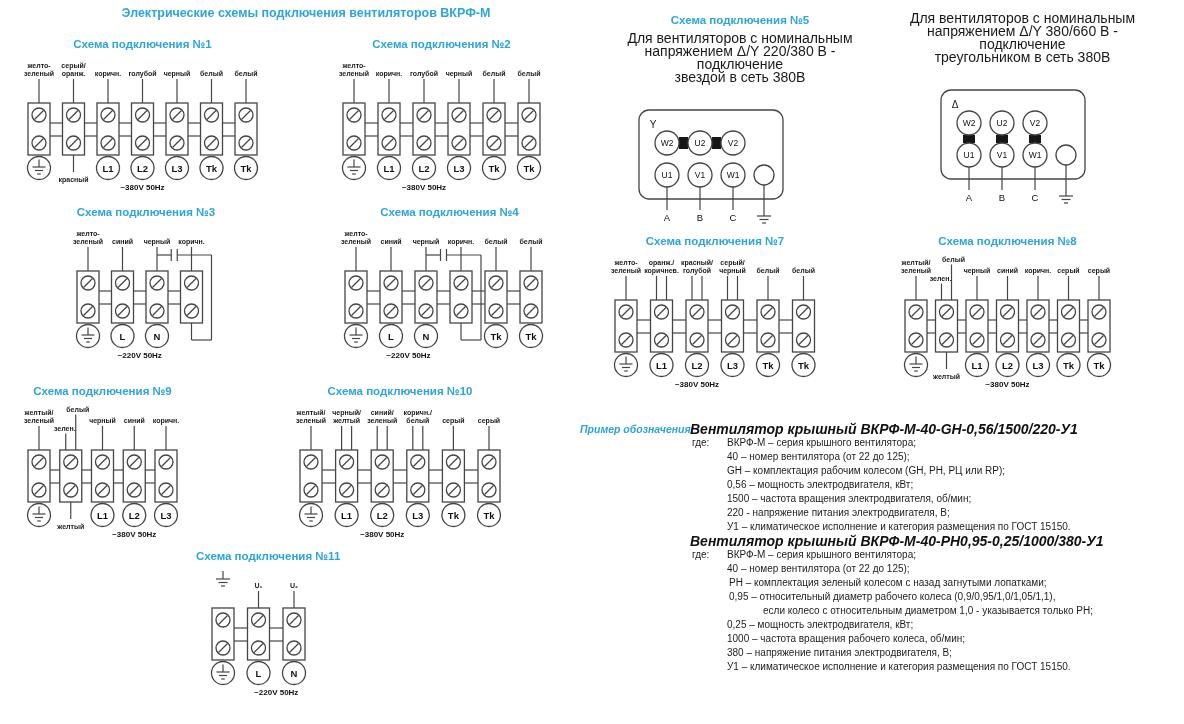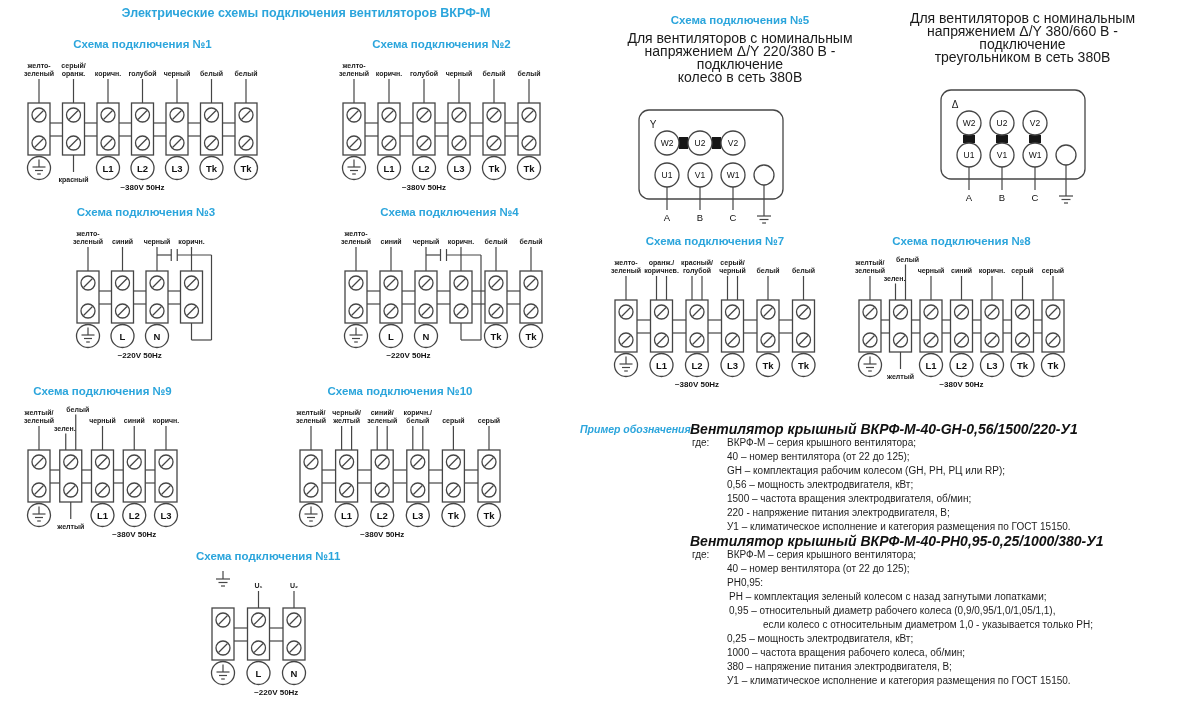--- a/index.html
+++ b/index.html
@@ -343,21 +343,21 @@
           <line x1="132" y1="116" x2="132" y2="99" class="wire"></line>
         </g>
         <text x="79.5" y="134" text-anchor="middle" class="volt">~220V 50Hz</text>
       </svg>
   </div>
   <div class="scheme" id="scheme-4" style="left: 602px; top: 12px; width: 276px;">
     <div class="scheme-title">Схема подключения №5</div>
     <div class="m-desc">
         <div>Для вентиляторов с номинальным</div>
         <div>напряжением Δ/Y 220/380 В - подключение</div>
-        <div>колесо в сеть 380В</div>
+        <div>звездой в сеть 380В</div>
       </div>
     <svg width="170" height="133" style="margin-left: 29px;">
         <rect x="8" y="8" width="144" height="89" rx="10" class="blk"></rect>
         <text x="22" y="26" text-anchor="middle" class="msym">Y</text>
         <rect x="48" y="35" width="9" height="12" class="jmp"></rect>
         <rect x="81" y="35" width="9" height="12" class="jmp"></rect>
         <circle cx="36" cy="41" r="12" class="blk"></circle>
         <text x="36" y="44" text-anchor="middle" class="mlb">W2</text>
         <circle cx="36" cy="73" r="12" class="blk"></circle>
         <text x="36" y="76" text-anchor="middle" class="mlb">U1</text>
@@ -500,21 +500,21 @@
         <line x1="200" y1="63.5" x2="209" y2="54.5" class="wire"></line>
         <circle cx="204.5" cy="87" r="7" class="blk"></circle>
         <line x1="200" y1="91.5" x2="209" y2="82.5" class="wire"></line>
         <line x1="204.5" y1="23" x2="204.5" y2="47" class="wire"></line>
         <text x="204.5" y="20" text-anchor="middle" class="lbl">белый</text>
         <circle cx="204.5" cy="112" r="11.5" class="blk"></circle>
         <text x="204.5" y="115.5" text-anchor="middle" class="tlb">Tk</text>
         <text x="98" y="134" text-anchor="middle" class="volt">~380V 50Hz</text>
       </svg>
   </div>
-  <div class="scheme" id="scheme-7" style="left: 843px; top: 233px; width: 237px;">
+  <div class="scheme" id="scheme-7" style="left: 889px; top: 233px; width: 237px;">
     <div class="scheme-title">Схема подключения №8</div>
     <svg width="237" height="147">
         <line x1="38" y1="67" x2="46.5" y2="67" class="wire"></line>
         <line x1="38" y1="80" x2="46.5" y2="80" class="wire"></line>
         <line x1="68.5" y1="67" x2="77" y2="67" class="wire"></line>
         <line x1="68.5" y1="80" x2="77" y2="80" class="wire"></line>
         <line x1="99" y1="67" x2="107.5" y2="67" class="wire"></line>
         <line x1="99" y1="80" x2="107.5" y2="80" class="wire"></line>
         <line x1="129.5" y1="67" x2="138" y2="67" class="wire"></line>
         <line x1="129.5" y1="80" x2="138" y2="80" class="wire"></line>
@@ -807,21 +807,20 @@
         <div class="ex-line ind0">220 - напряжение питания электродвигателя, В;</div>
         <div class="ex-line ind0">У1 – климатическое исполнение и категория размещения по ГОСТ 15150.</div>
       </div>
     <div class="ex-head">
       <span class="ex-title">Вентилятор крышный ВКРФ-М-40-РН0,95-0,25/1000/380-У1</span>
     </div>
     <div class="ex-body" id="ex-body-1">
         <span class="ex-where">где:</span>
         <div class="ex-line ind0">ВКРФ-М – серия крышного вентилятора;</div>
         <div class="ex-line ind0">40 – номер вентилятора (от 22 до 125);</div>
-        <div class="ex-line ind0">РН0,95:</div>
         <div class="ex-line ind1">РН – комплектация зеленый колесом с назад загнутыми лопатками;</div>
         <div class="ex-line ind1">0,95 – относительный диаметр рабочего колеса (0,9/0,95/1,0/1,05/1,1),</div>
         <div class="ex-line ind2">если колесо с относительным диаметром 1,0 - указывается только РН;</div>
         <div class="ex-line ind0">0,25 – мощность электродвигателя, кВт;</div>
         <div class="ex-line ind0">1000 – частота вращения рабочего колеса, об/мин;</div>
         <div class="ex-line ind0">380 – напряжение питания электродвигателя, В;</div>
         <div class="ex-line ind0">У1 – климатическое исполнение и категория размещения по ГОСТ 15150.</div>
       </div>
   </div>
 </div>

